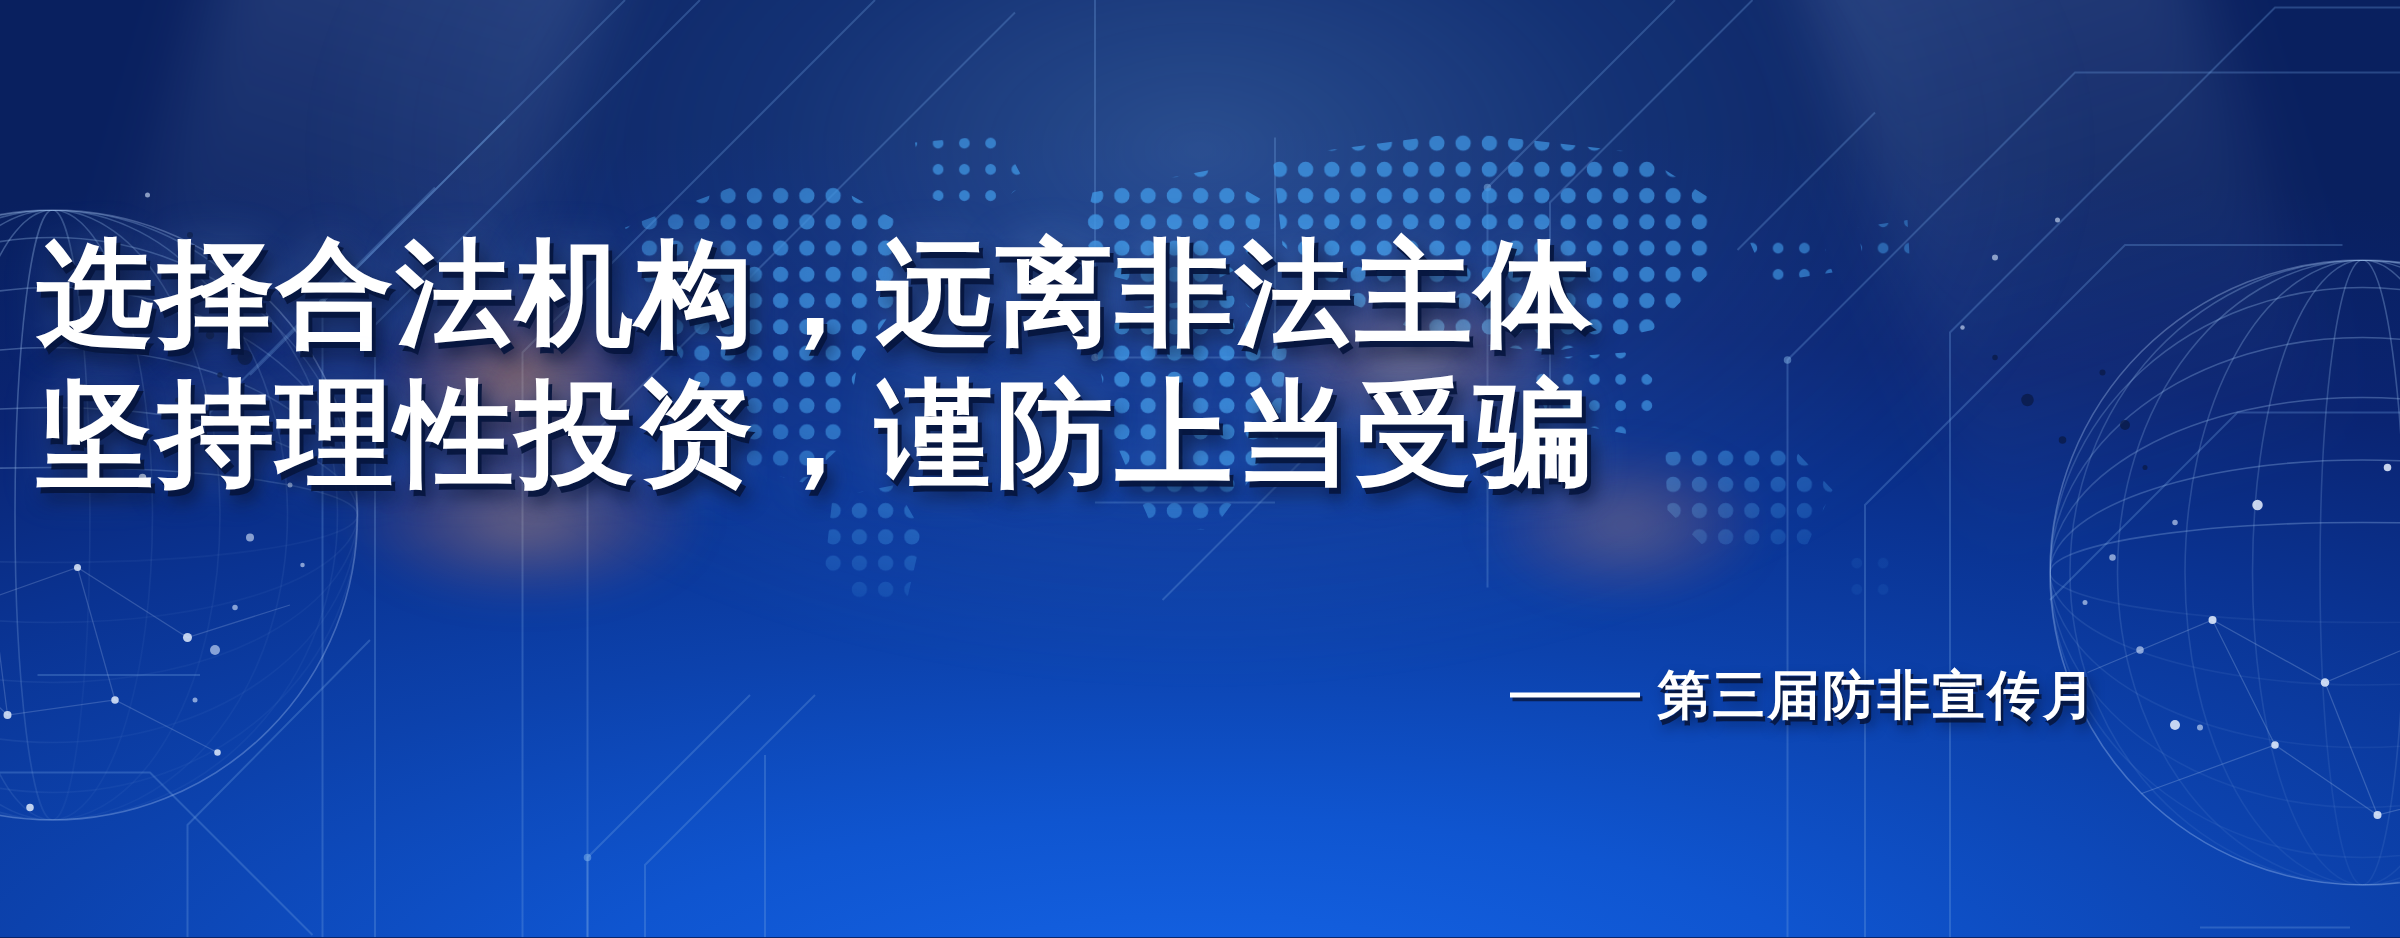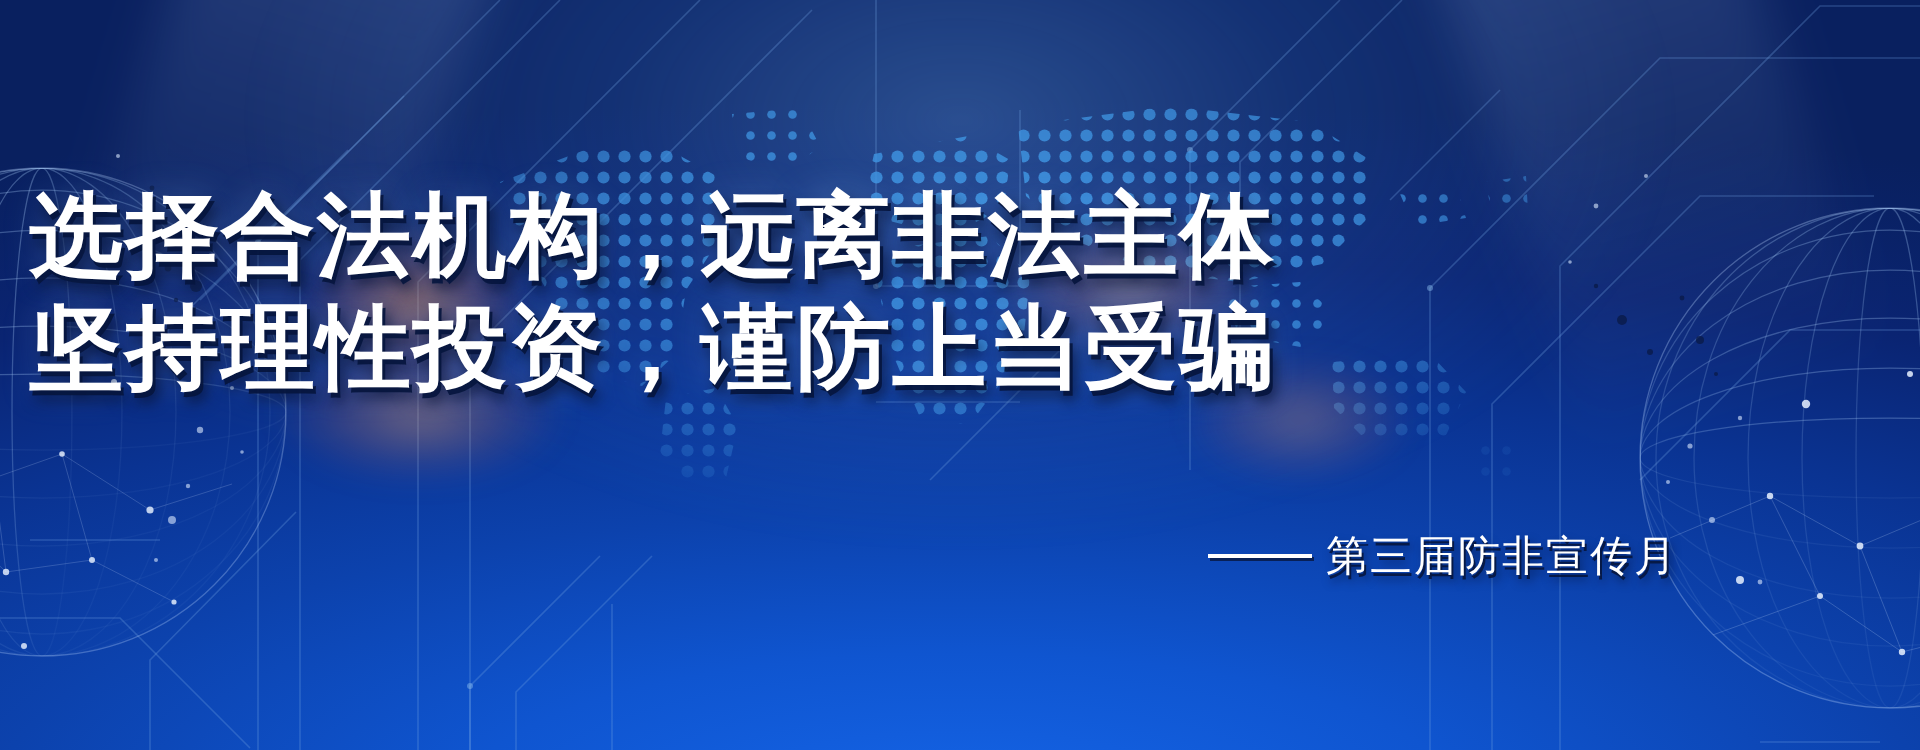--- a/index.html
+++ b/index.html
@@ -91,21 +91,21 @@
   .attrib{
     position:absolute;right:242px;top:528px;
     display:flex;align-items:center;gap:14px;
     z-index:6;
   }
   .attrib-rule{
     width:104px;height:4px;background:#ffffff;
     box-shadow:2px 3px 0 rgba(7,22,62,.8);
   }
   .attrib-text{
-    color:#ffffff;font-weight:normal;font-size:42px;letter-spacing:2px;
+    color:#ffffff;font-weight:bold;font-size:42px;letter-spacing:2px;
     white-space:nowrap;
     text-shadow:2px 4px 0 rgba(7,22,62,.9), 4px 7px 10px rgba(4,14,44,.6);
   }
 </style>
 </head>
 <body>
 
 <div id="stage">
 
   <div class="bg-base"></div>

